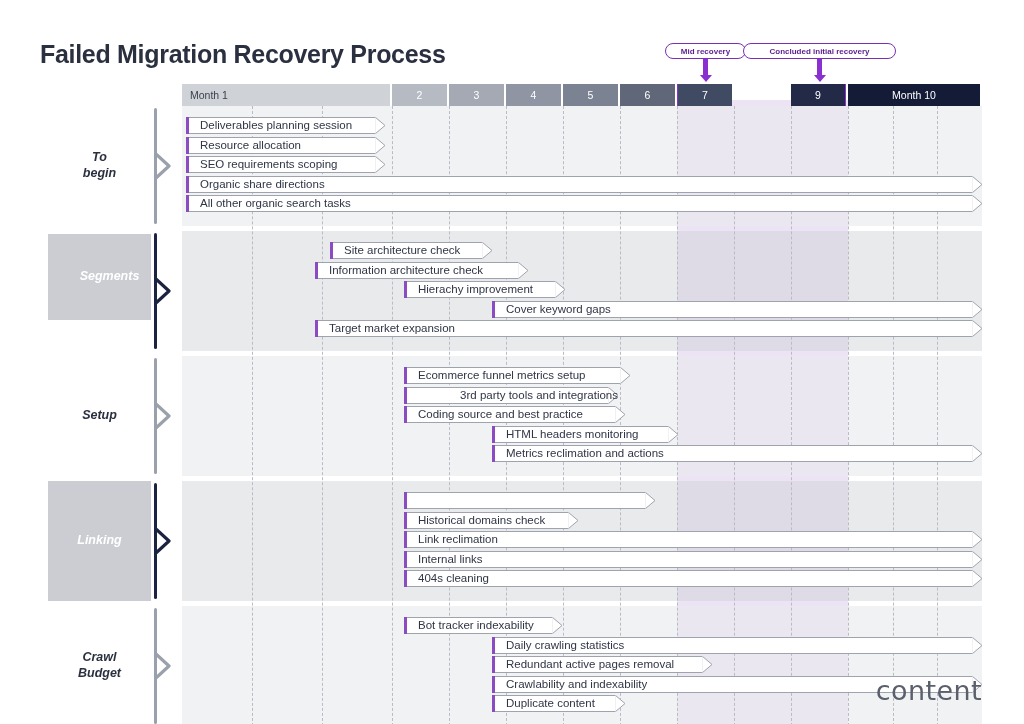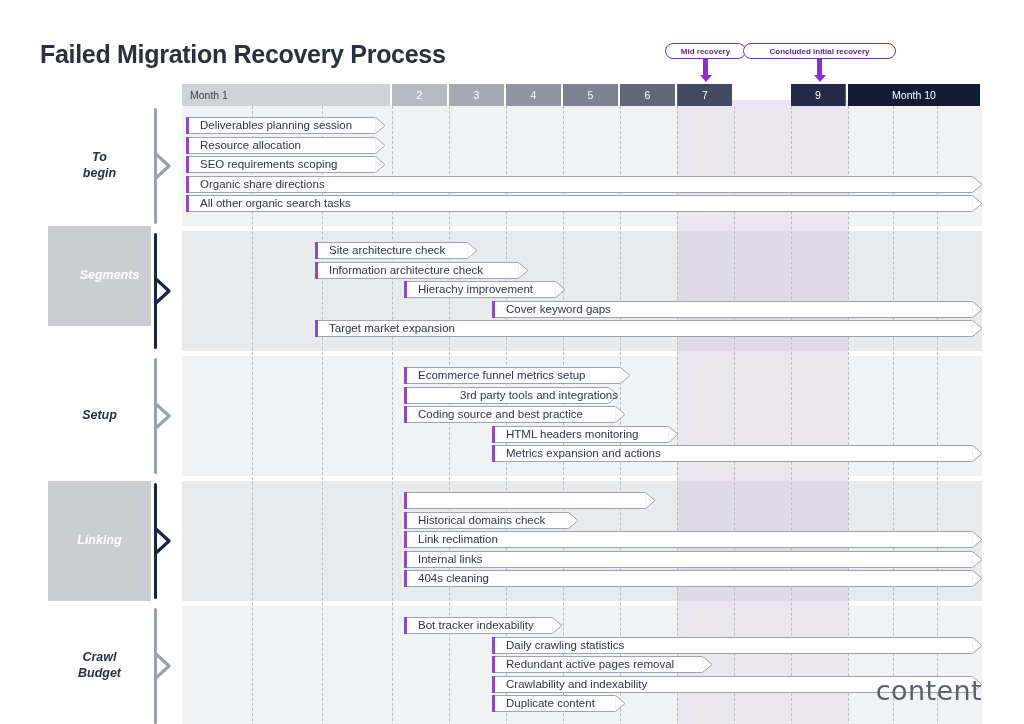--- a/index.html
+++ b/index.html
@@ -183,21 +183,21 @@
   <div id="section-layer">
       <div class="seclabel plain" style="top: 106px; height: 120px;">
         <span>To<br>begin</span>
       </div>
       <div class="bracket" style="top: 108px; height: 116px;">
         <div class="spine" style="background: rgb(154, 160, 172);"></div>
         <div class="chev" style="top: 45px;"><svg width="20" height="26" viewBox="0 0 20 26">
             <polyline points="3,1 16,13 3,25" fill="none" stroke="#9aa0ac" stroke-width="3.2" stroke-linejoin="round" stroke-linecap="round"></polyline>
           </svg></div>
       </div>
-      <div class="seclabel filled" style="top: 226px; height: 100px; padding-left: 20px;">
+      <div class="seclabel filled" style="top: 234px; height: 86px; padding-left: 20px;">
         <span>Segments</span>
       </div>
       <div class="bracket" style="top: 233px; height: 116px;">
         <div class="spine" style="background: rgb(28, 35, 64);"></div>
         <div class="chev" style="top: 45px;"><svg width="20" height="26" viewBox="0 0 20 26">
             <polyline points="3,1 16,13 3,25" fill="none" stroke="#1c2340" stroke-width="3.2" stroke-linejoin="round" stroke-linecap="round"></polyline>
           </svg></div>
       </div>
       <div class="seclabel plain" style="top: 356px; height: 120px;">
         <span>Setup</span>
@@ -266,21 +266,21 @@
       </div>
       <div class="bar" style="left: 186px; width: 796px; top: 195.4px;">
         <div class="body"></div>
         <div class="tip"><svg width="10" height="17" viewBox="0 0 10 17">
             <polygon points="0,0 10,8.5 0,17" fill="#ffffff" stroke="#9fa3ad" stroke-width="1"></polygon>
             <line x1="0" y1="0.5" x2="0" y2="16.5" stroke="#ffffff" stroke-width="1.4"></line>
           </svg></div>
         <div class="cap" style="background: rgb(138, 76, 192);"></div>
         <div class="lbl">All other organic search tasks</div>
       </div>
-      <div class="bar" style="left: 315px; width: 162px; top: 242px;">
+      <div class="bar" style="left: 330px; width: 162px; top: 242px;">
         <div class="body"></div>
         <div class="tip"><svg width="10" height="17" viewBox="0 0 10 17">
             <polygon points="0,0 10,8.5 0,17" fill="#ffffff" stroke="#9fa3ad" stroke-width="1"></polygon>
             <line x1="0" y1="0.5" x2="0" y2="16.5" stroke="#ffffff" stroke-width="1.4"></line>
           </svg></div>
         <div class="cap" style="background: rgb(138, 76, 192);"></div>
         <div class="lbl">Site architecture check</div>
       </div>
       <div class="bar" style="left: 315px; width: 213px; top: 261.6px;">
         <div class="body"></div>
@@ -354,21 +354,21 @@
         <div class="cap" style="background: rgb(138, 76, 192);"></div>
         <div class="lbl">HTML headers monitoring</div>
       </div>
       <div class="bar" style="left: 492px; width: 490px; top: 445.4px;">
         <div class="body"></div>
         <div class="tip"><svg width="10" height="17" viewBox="0 0 10 17">
             <polygon points="0,0 10,8.5 0,17" fill="#ffffff" stroke="#9fa3ad" stroke-width="1"></polygon>
             <line x1="0" y1="0.5" x2="0" y2="16.5" stroke="#ffffff" stroke-width="1.4"></line>
           </svg></div>
         <div class="cap" style="background: rgb(138, 76, 192);"></div>
-        <div class="lbl">Metrics expansion and actions</div>
+        <div class="lbl">Metrics reclimation and actions</div>
       </div>
       <div class="bar" style="left: 404px; width: 251px; top: 492px;">
         <div class="body"></div>
         <div class="tip"><svg width="10" height="17" viewBox="0 0 10 17">
             <polygon points="0,0 10,8.5 0,17" fill="#ffffff" stroke="#9fa3ad" stroke-width="1"></polygon>
             <line x1="0" y1="0.5" x2="0" y2="16.5" stroke="#ffffff" stroke-width="1.4"></line>
           </svg></div>
         <div class="cap" style="background: rgb(138, 76, 192);"></div>
       </div>
       <div class="bar" style="left: 404px; width: 174px; top: 511.6px;">

